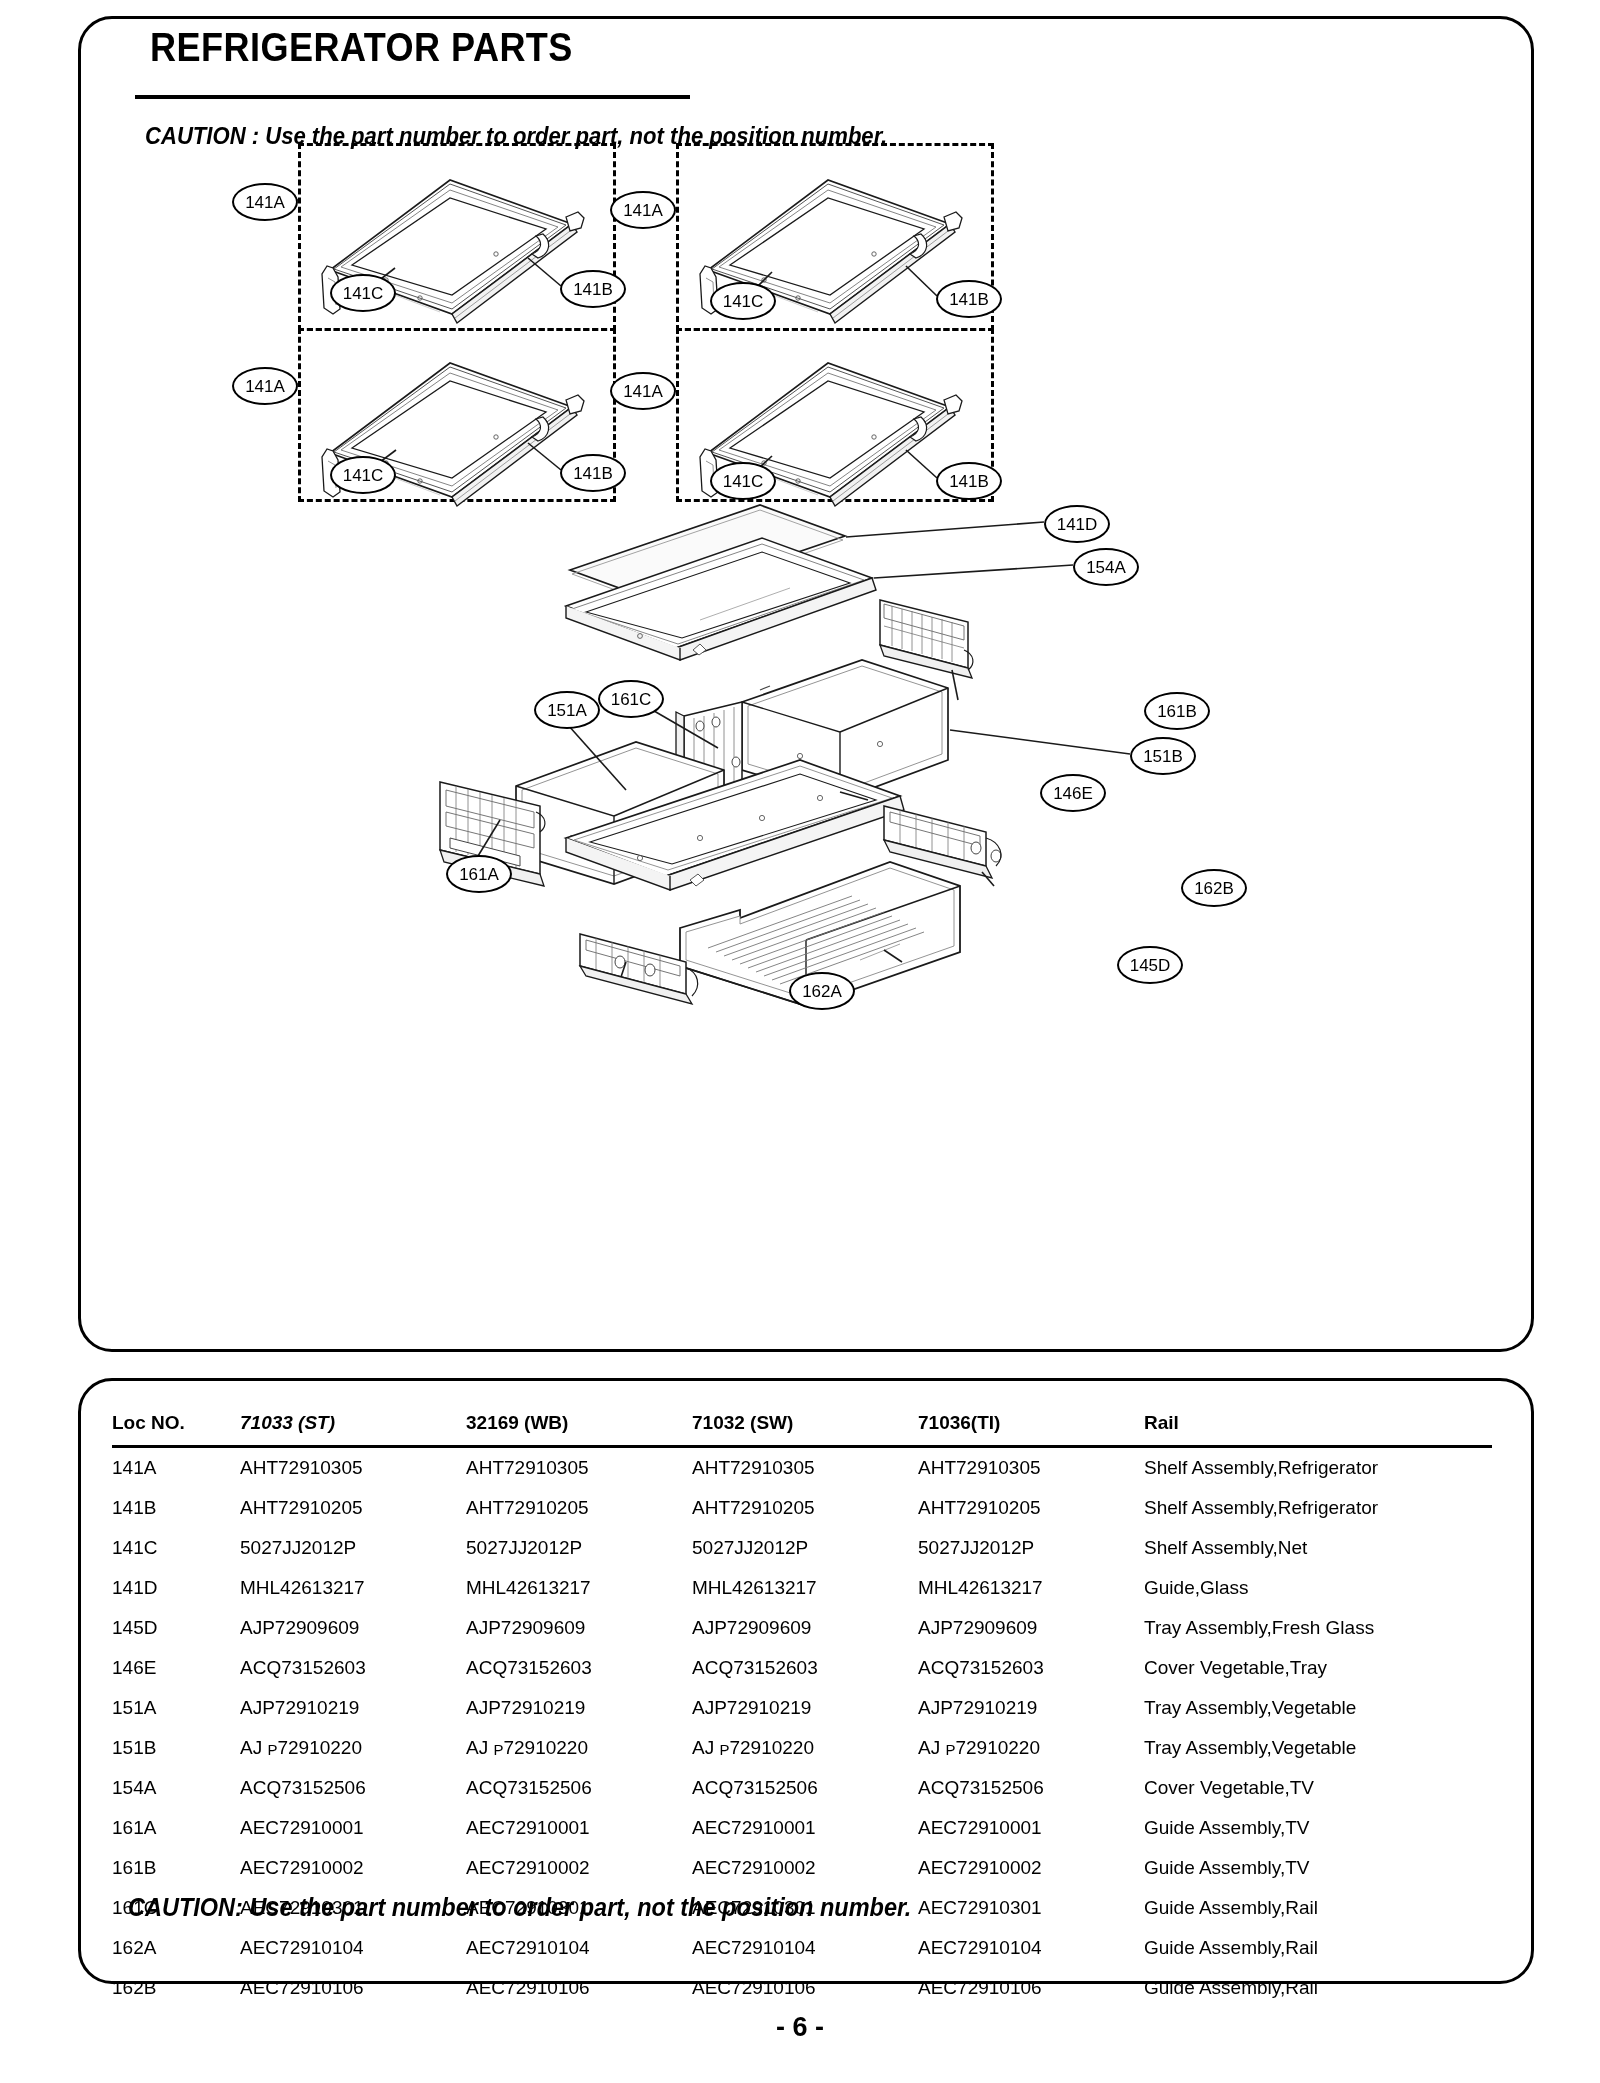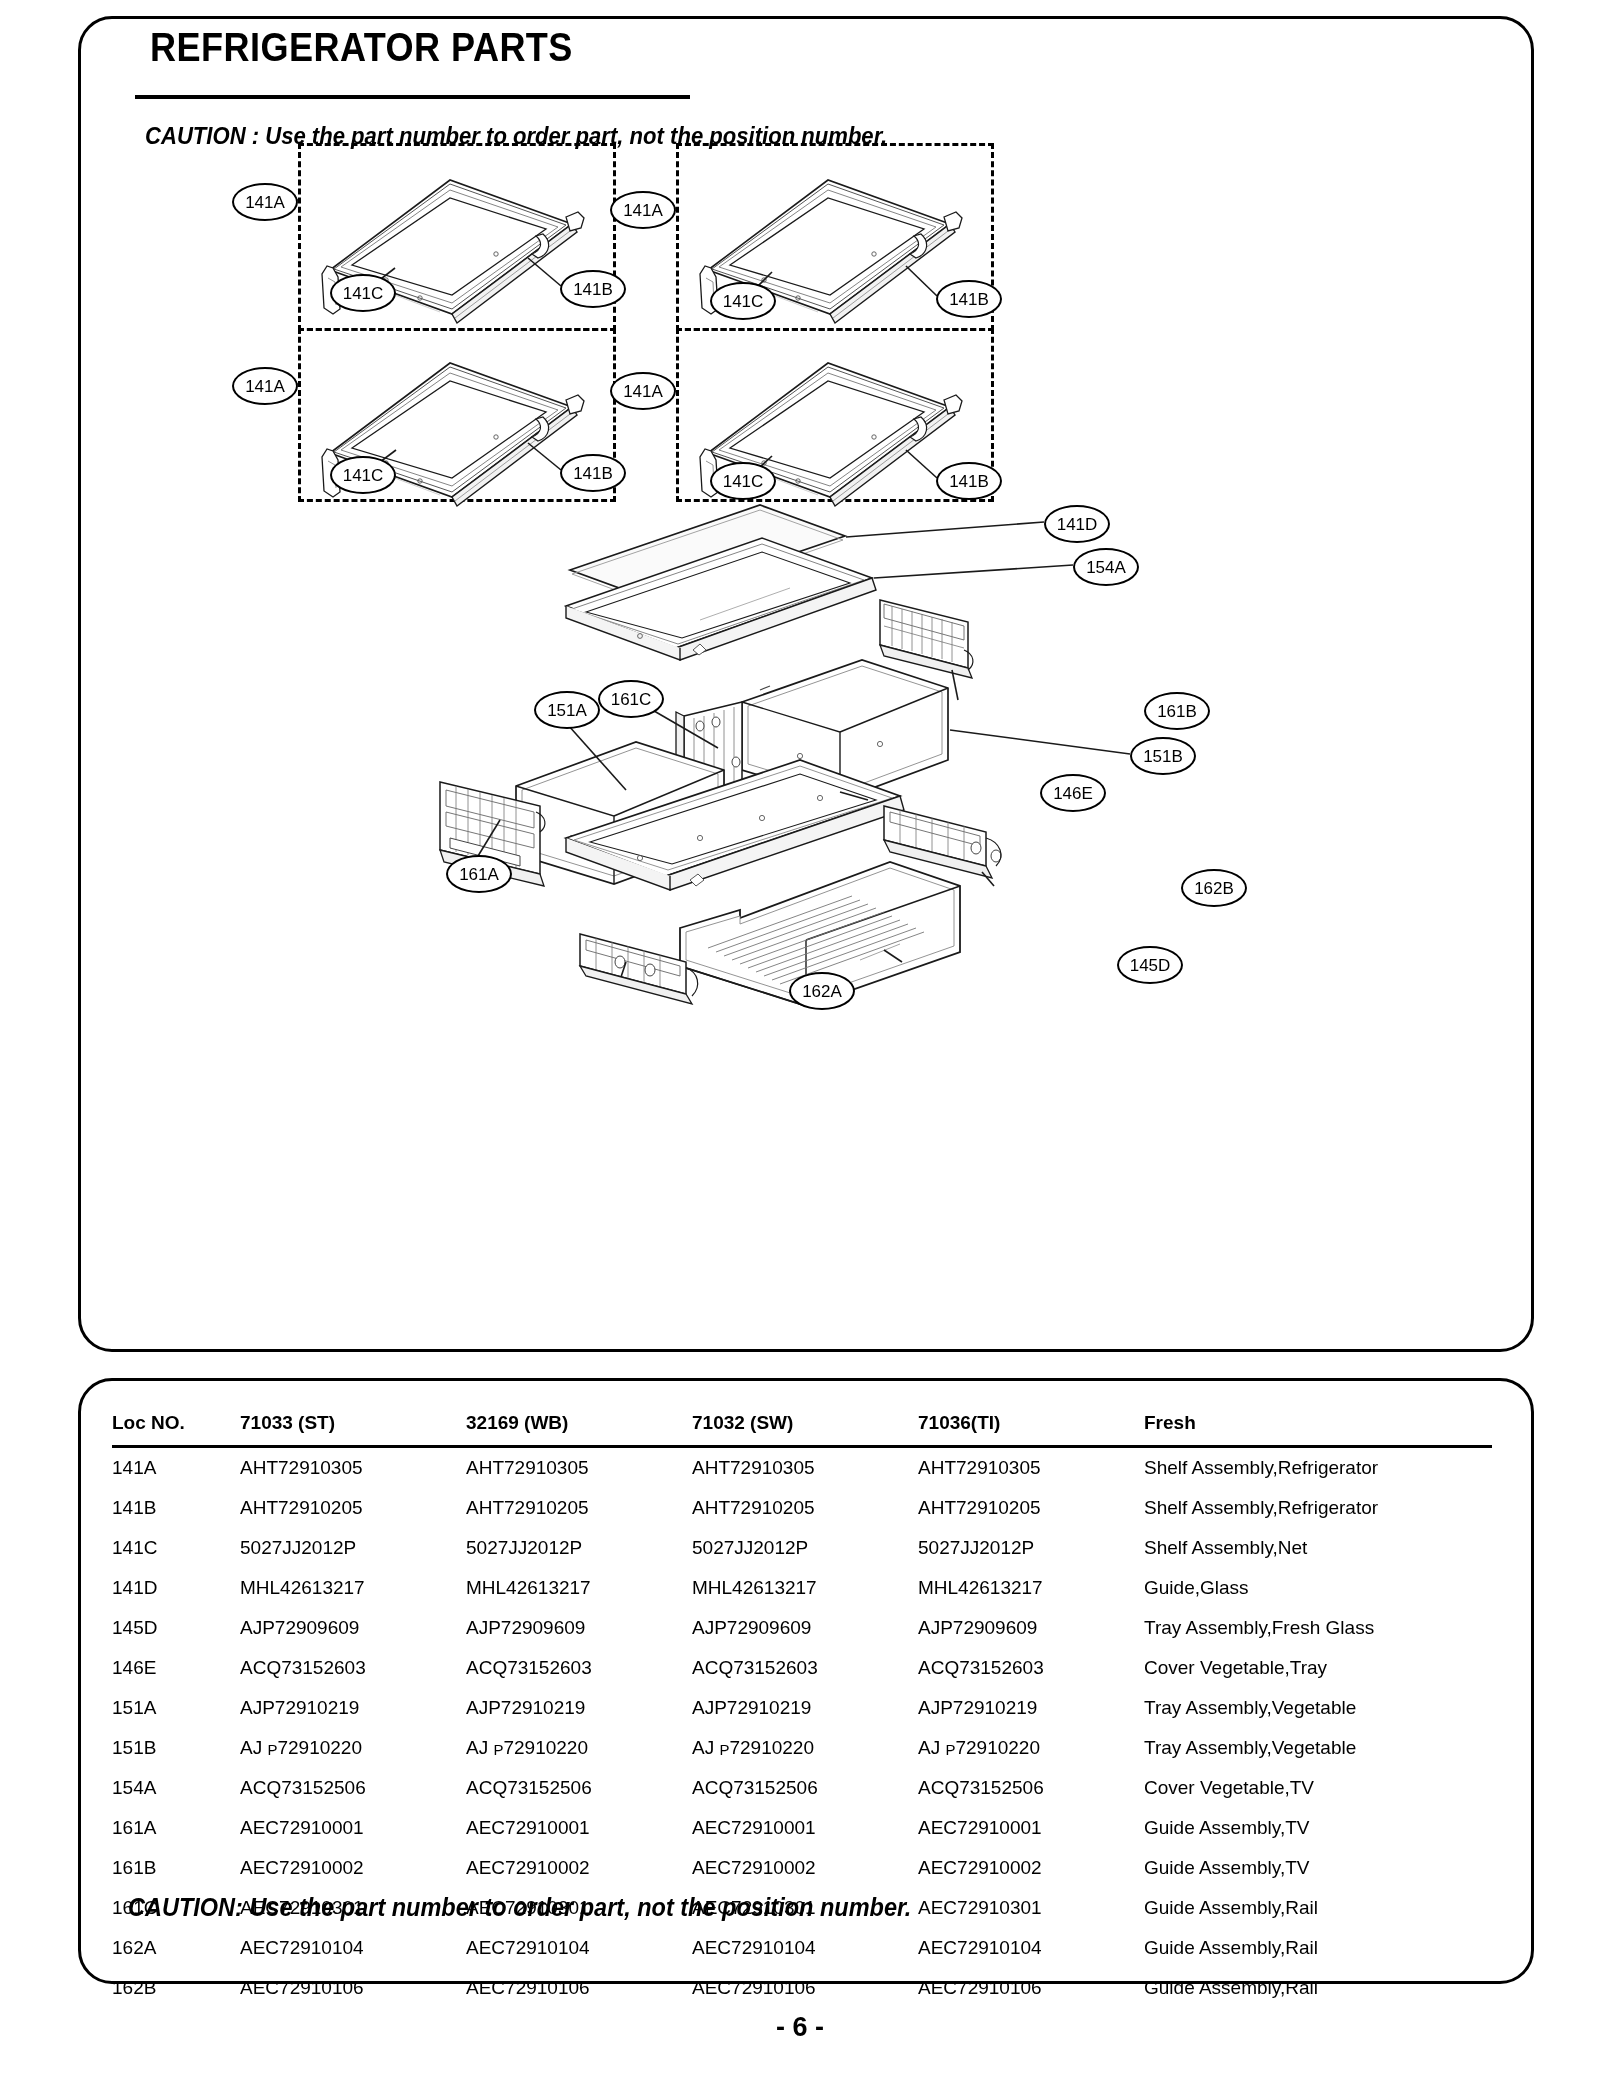--- a/index.html
+++ b/index.html
@@ -57,21 +57,21 @@
   }
   #parts-table th{
     font-size:19px;font-weight:bold;text-align:left;
     padding:0 0 11px 0;white-space:nowrap;
   }
   #parts-table thead tr{border-bottom:3px solid #000;margin-left:28px;}
   #parts-table td{
     font-size:19px;padding:9px 0 9px 0;white-space:nowrap;
   }
   .c-loc{width:128px;}
-  .c-p1{width:226px;}
+  .c-p1{width:226px;font-style:italic;}
   .c-p2{width:226px;}
   .c-p3{width:226px;}
   .c-p4{width:226px;}
   .c-desc{width:auto;}
   .odd-p{font-size:15px;vertical-align:baseline;position:relative;top:1px;}
 
   #caution-bottom{
     position:absolute;left:128px;top:1893px;
     font-size:25px;font-weight:bold;font-style:italic;
     transform:scaleX(.94);transform-origin:left center;
@@ -396,21 +396,21 @@
 <div class="panel" id="table-panel"></div>
 
 <table id="parts-table">
   <thead>
     <tr>
       <th class="c-loc">Loc NO.</th>
       <th class="c-p1">71033 (ST)</th>
       <th class="c-p2">32169 (WB)</th>
       <th class="c-p3">71032 (SW)</th>
       <th class="c-p4">71036(TI)</th>
-      <th class="c-desc">Fresh</th>
+      <th class="c-desc">Rail</th>
     </tr>
   </thead>
   <tbody id="parts-tbody">
       <tr>
         <td>141A</td>
         <td>AHT72910305</td>
         <td>AHT72910305</td>
         <td>AHT72910305</td>
         <td>AHT72910305</td>
         <td>Shelf Assembly,Refrigerator</td>

